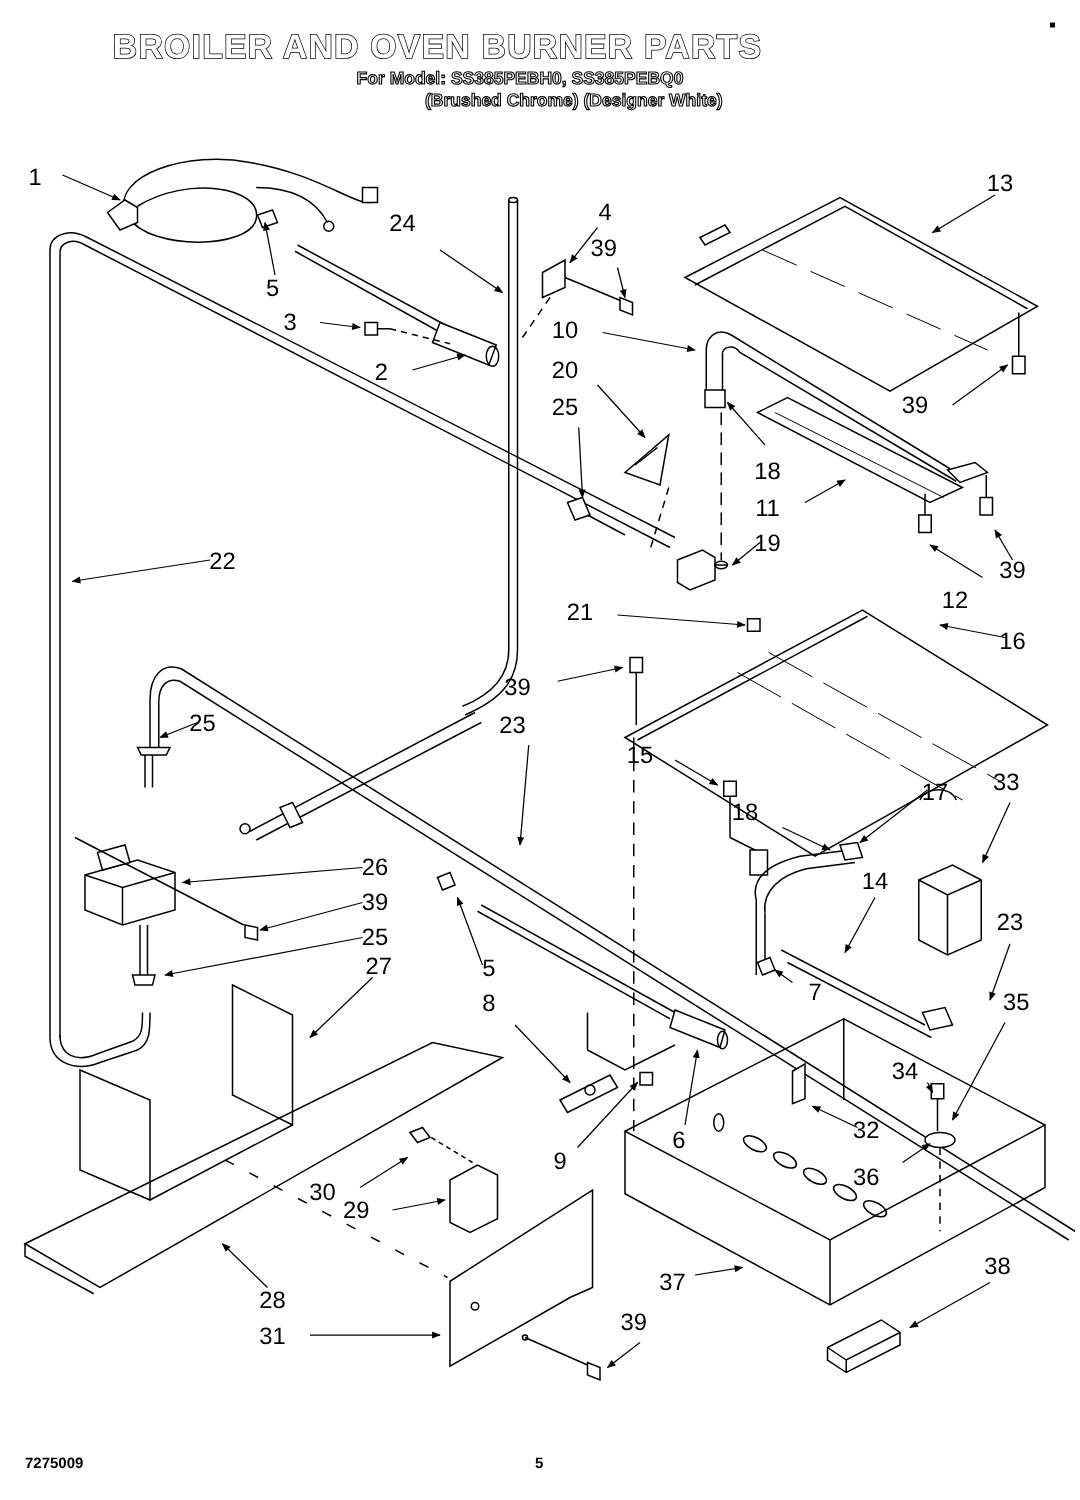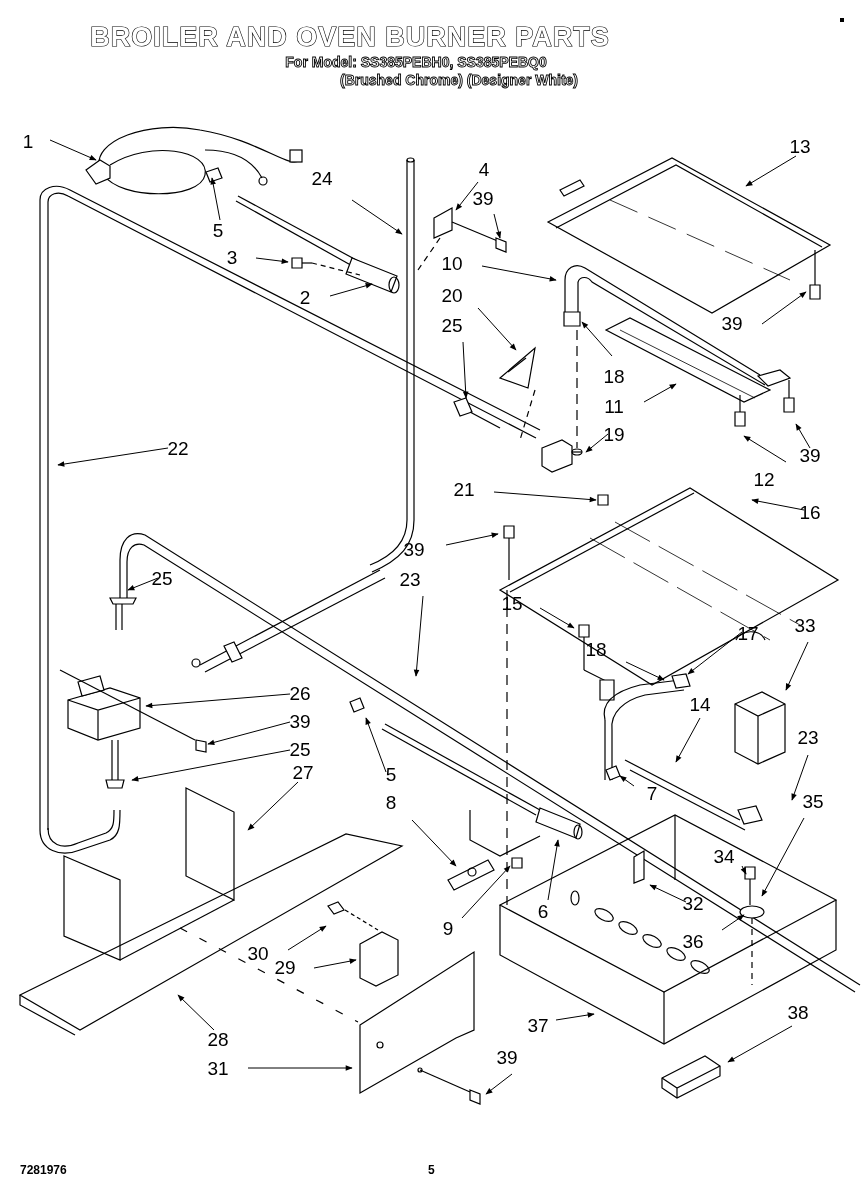--- a/index.html
+++ b/index.html
@@ -492,14 +492,14 @@
         <line x1="248" y1="1068" x2="352" y2="1068" class="leader" marker-end="url(#arrow)"></line>
         <text x="218" y="1075" class="callout" text-anchor="middle">31</text>
       </g>
       <g>
         <line x1="512" y1="1074" x2="486" y2="1094" class="leader" marker-end="url(#arrow)"></line>
         <text x="507" y="1064" class="callout" text-anchor="middle">39</text>
       </g>
     </g>
 </svg>
 
-<div class="footer-code">7281976</div>
+<div class="footer-code">7275009</div>
 <div class="footer-page">5</div>
 
 </body></html>

